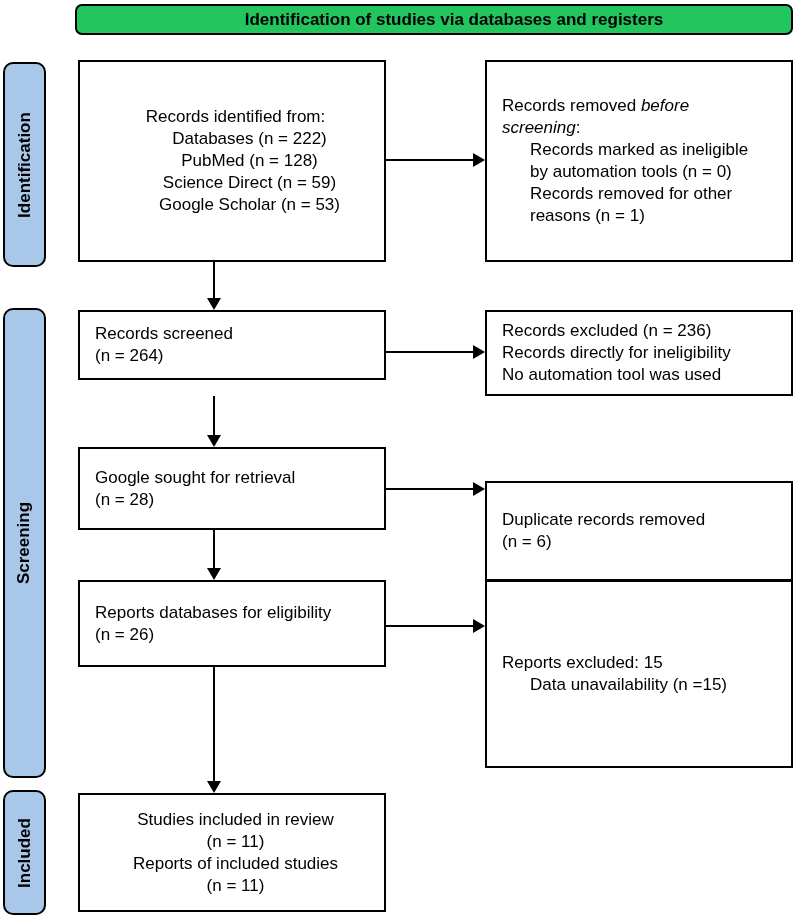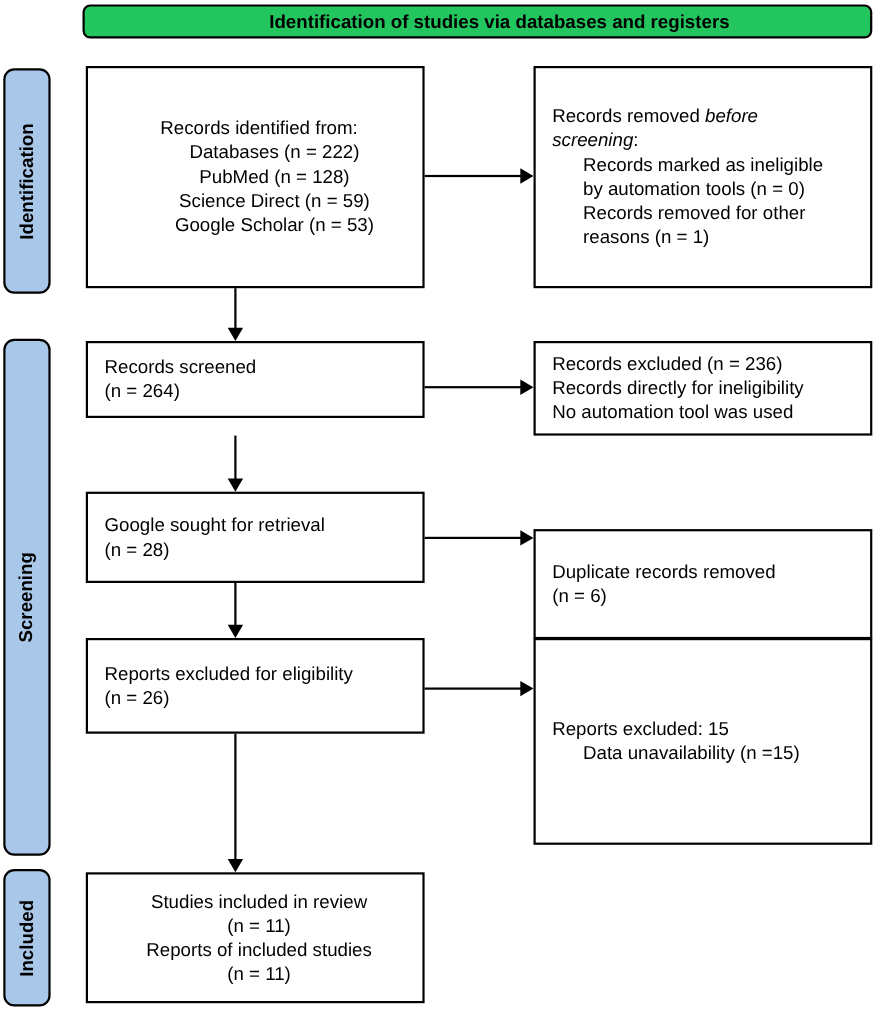--- a/index.html
+++ b/index.html
@@ -129,21 +129,21 @@
     <div class="line">Google sought for retrieval</div>
     <div class="line">(n = 28)</div>
   </div>
 
   <div class="box box-duplicates">
     <div class="line">Duplicate records removed</div>
     <div class="line">(n = 6)</div>
   </div>
 
   <div class="box box-assessed">
-    <div class="line">Reports excluded for eligibility</div>
+    <div class="line">Reports databases for eligibility</div>
     <div class="line">(n = 26)</div>
   </div>
 
   <div class="box box-reports-excluded">
     <div class="line">Reports excluded: 15</div>
     <div class="line indent">Data unavailability (n =15)</div>
   </div>
 
   <div class="box box-included">
     <div class="line">Studies included in review</div>

